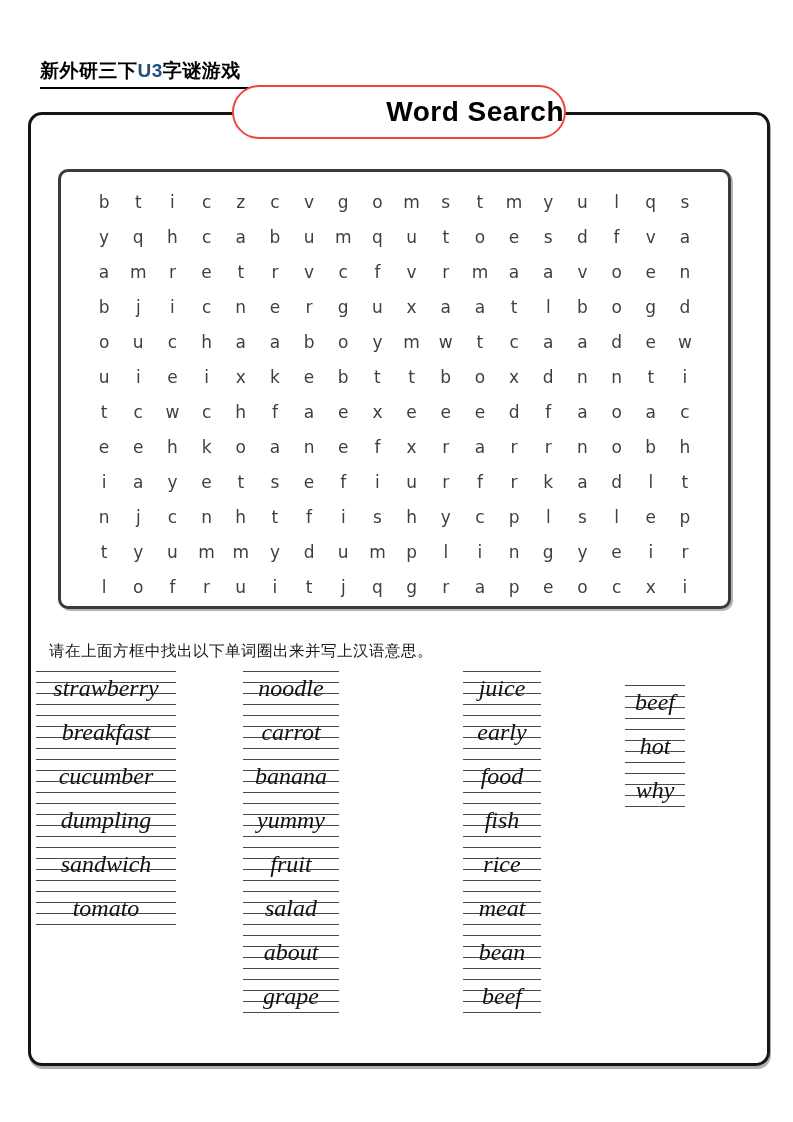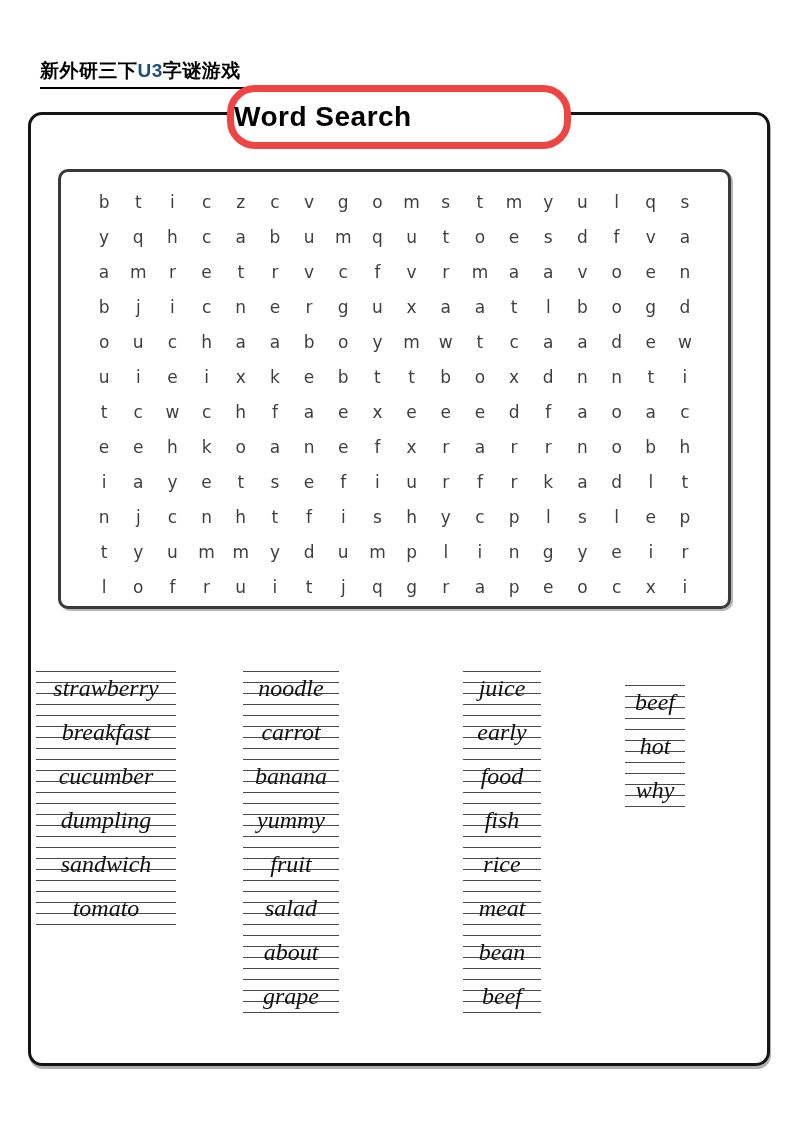--- a/index.html
+++ b/index.html
@@ -29,23 +29,23 @@
     border:3px solid #151515;
     border-radius:14px;
     background:#ffffff;
     box-shadow:1px 3px 0 rgba(110,110,110,0.55);
   }
   
   .pill{
     position:absolute;left:50%;top:-30px;transform:translateX(-50%);
     width:330px;height:50px;
     background:#ffffff;
-    border:7px solid #ef4444;
+    border:2px solid #ef4444;
     border-radius:28px;
-    display:flex;align-items:center;justify-content:flex-start;
+    display:flex;align-items:center;justify-content:flex-end;
     z-index:2;
   }
   .pill-text{
     font-size:28px;font-weight:bold;color:#000;
     letter-spacing:0.5px;
   }
   
   .grid-box{
     position:absolute;left:27px;top:54px;
     width:673px;height:440px;
@@ -332,20 +332,21 @@
           <span class="cell">a</span>
           <span class="cell">p</span>
           <span class="cell">e</span>
           <span class="cell">o</span>
           <span class="cell">c</span>
           <span class="cell">x</span>
           <span class="cell">i</span>
         </div>
     </div>
 
+    <div class="instruction">请在上面方框中找出以下单词圈出来并写上汉语意思。</div>
 
     <div class="word-area">
       <div class="word-col col-1">
           <div class="word-entry">
             <span class="word-text">strawberry</span>
           </div>
           <div class="word-entry">
             <span class="word-text">breakfast</span>
           </div>
           <div class="word-entry">

